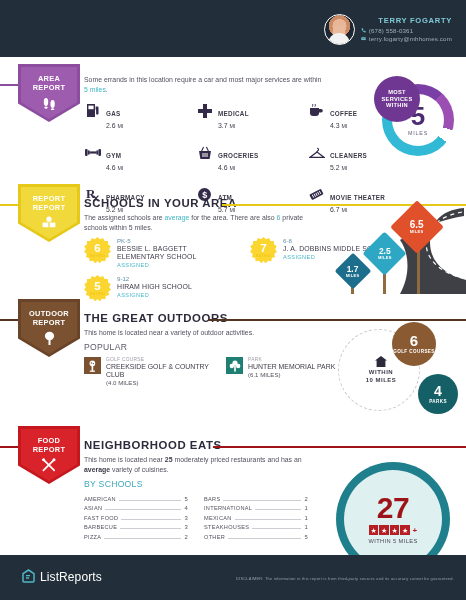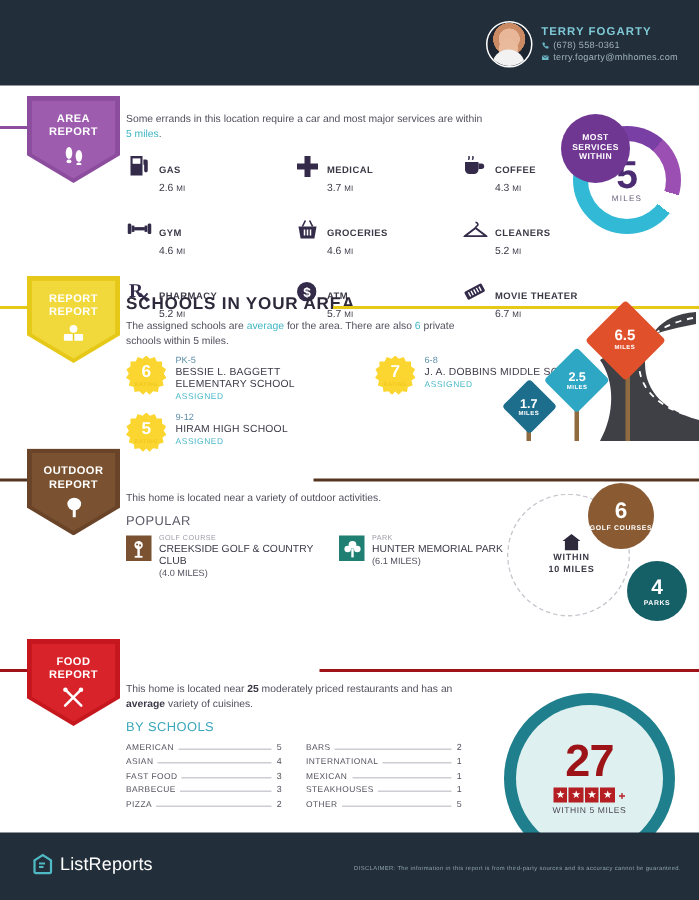--- a/index.html
+++ b/index.html
@@ -29,21 +29,21 @@
     border: 1.5px solid #ffffff; position: relative; overflow: hidden; flex: 0 0 auto;
   }
   #avatar::before {
     content:""; position:absolute; left:50%; top:40%; transform:translateX(-50%);
     width:13px; height:13px; border-radius:50%; background:#e9bb9c;
   }
   #avatar::after {
     content:""; position:absolute; left:50%; bottom:0; transform:translateX(-50%);
     width:22px; height:11px; border-radius:11px 11px 0 0; background:#f2f2f2;
   }
-  #agent-info { margin-left: 6px; }
+  #agent-info { margin-left: 6px; text-align: right; }
   #agent-name {
     font-size: 7.6px; font-weight: bold; letter-spacing: 0.7px; color: #7fc9d6;
     margin-bottom: 1.5px;
   }
   .agent-line { font-size: 6.1px; color: #9fb2bd; display: flex; align-items: center; margin-top: 1.4px; letter-spacing: .2px;}
   .agent-line .mini-ico {
     width: 5px; height: 5px; margin-right: 3px; color: #7fc9d6; flex: 0 0 auto;
     display:inline-flex; align-items:center; justify-content:center;
   }
   .agent-line .mini-ico svg { width: 5px; height: 5px; fill: #6cb7c6; }
@@ -227,21 +227,21 @@
     color: #fff; font-size: 7px; line-height: 7px;
   }
   #stars .plus { font-size: 8px; color: #b51f24; font-weight: bold; margin-left: 1.5px; }
   #food-cap { font-size: 5.7px; color: #4a4754; letter-spacing: .4px; margin-top: 3px; }
 
   
   #footer {
     position: absolute; left: 0; bottom: 0; width: 466px; height: 45px;
     background: #222e3a;
   }
-  #logo { position: absolute; left: 21px; top: 14px; display: flex; align-items: flex-start; }
+  #logo { position: absolute; left: 21px; top: 14px; display: flex; align-items: center; }
   #logo svg { margin-right: 4px; display:block; }
   #logo-text { font-size: 12px; color: #ffffff; letter-spacing: .1px; }
   #disclaimer {
     position: absolute; right: 12px; top: 21px; font-size: 3.9px; color: #8fa3af; letter-spacing: .25px;
   }
 </style>
 </head>
 <body>
 
 <div id="header">
@@ -541,20 +541,21 @@
       <span>OUTDOOR</span><br><span>REPORT</span>
     </div>
     <div class="badge-ico">
       <svg width="15" height="14" viewBox="0 0 15 14">
           <ellipse cx="7.5" cy="5" rx="4.6" ry="4.2" fill="#fff"></ellipse>
           <rect x="6.5" y="8" width="2" height="6" fill="#fff"></rect>
         </svg>
     </div>
   </div>
 
+  <div class="sec-heading" id="outdoor-head">THE GREAT OUTDOORS</div>
   <div class="rule right" id="outdoor-rule-right" style="left:209px;width:257px;"></div>
 
   <div class="sec-sub" id="outdoor-note">This home is located near a variety of outdoor activities.</div>
   <div id="popular-label">POPULAR</div>
 
   <div class="out-list">
     <div class="out-item" style="left:0;top:0;width:128px;">
       <span class="out-ico" style="background:#7b5231;">
         <svg width="11" height="12" viewBox="0 0 11 12">
             <circle cx="5.4" cy="3.4" r="2.8" fill="#fff"></circle>
@@ -621,20 +622,21 @@
           <g stroke="#fff" stroke-width="1.7" fill="none" stroke-linecap="round">
             <path d="M2.4 1.6 13.2 12.4"></path>
             <path d="M13.2 1.6 2.4 12.4"></path>
           </g>
           <circle cx="2.6" cy="1.8" r="1.5" fill="#fff"></circle>
           <circle cx="13" cy="1.8" r="1.5" fill="#fff"></circle>
         </svg>
     </div>
   </div>
 
+  <div class="sec-heading" id="food-head">NEIGHBORHOOD EATS</div>
   <div class="rule right" id="food-rule-right" style="left:213px;width:253px;"></div>
 
   <div class="sec-sub" id="food-note">
     <span>This home is located near </span><span class="hl-b">25</span><span> moderately priced restaurants and has an </span><span class="hl-b">average</span><span> variety of cuisines.</span>
   </div>
   <div id="bycat">BY SCHOOLS</div>
 
   <div class="cat-cols">
     <div class="cat-col">
       <div class="cat-row">

